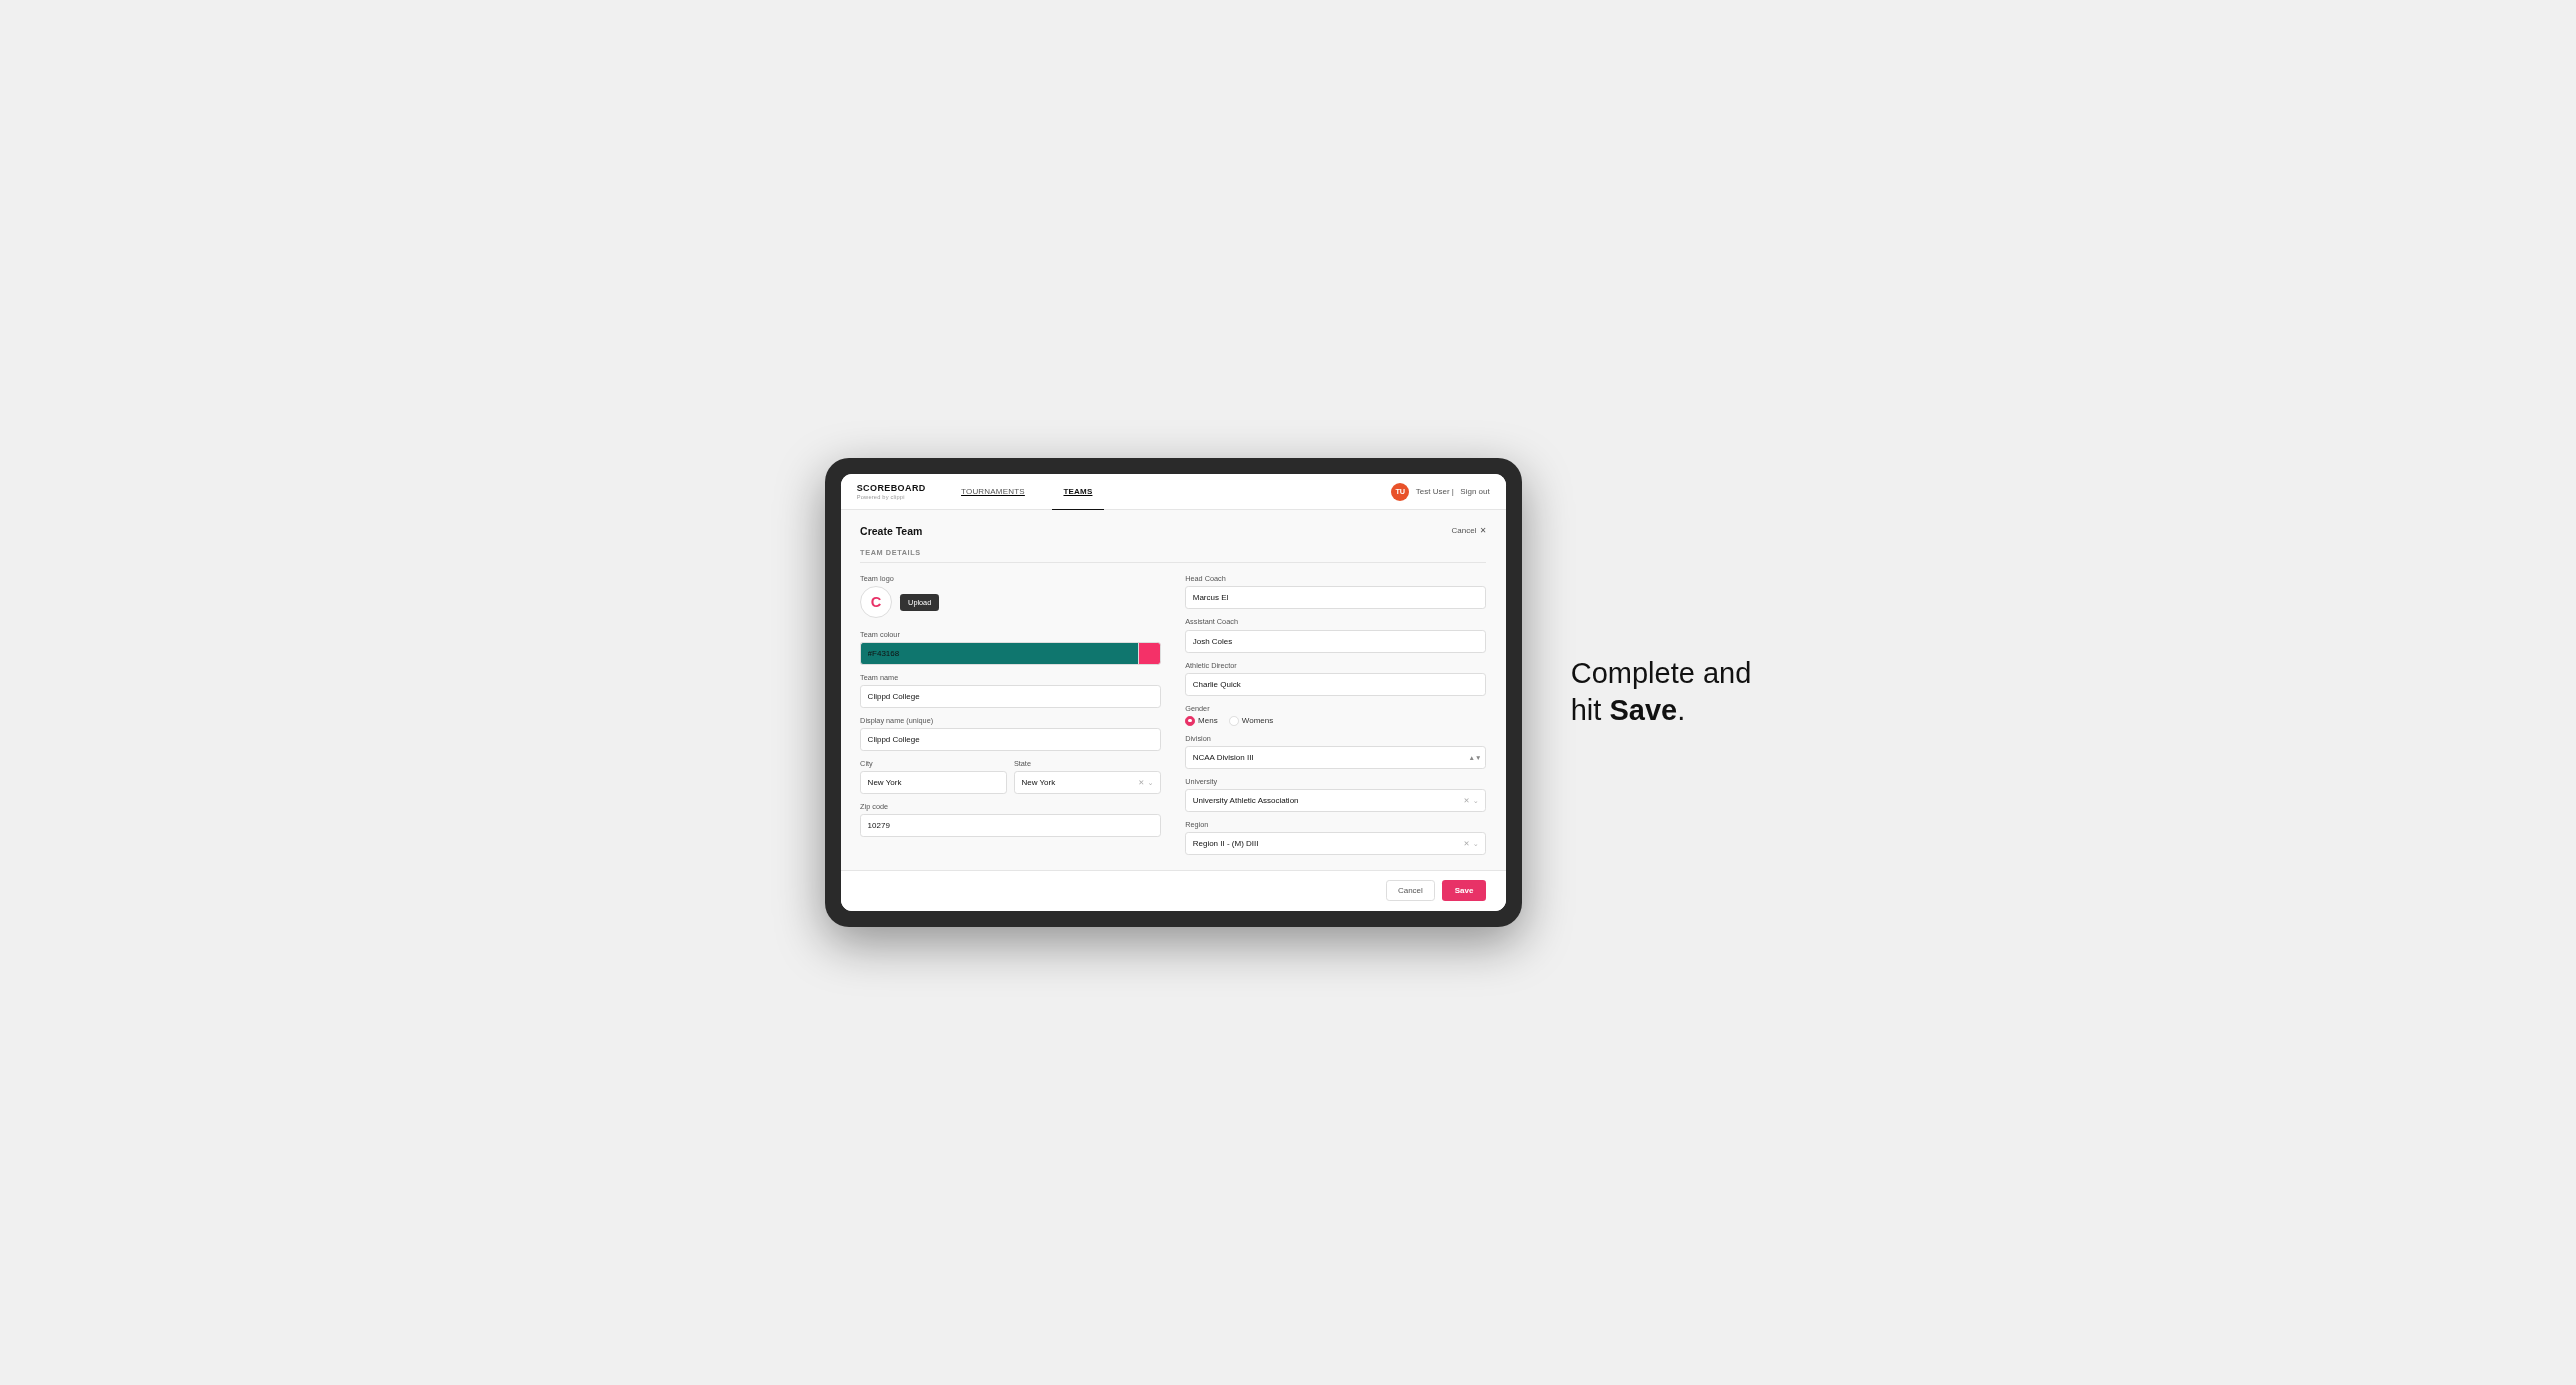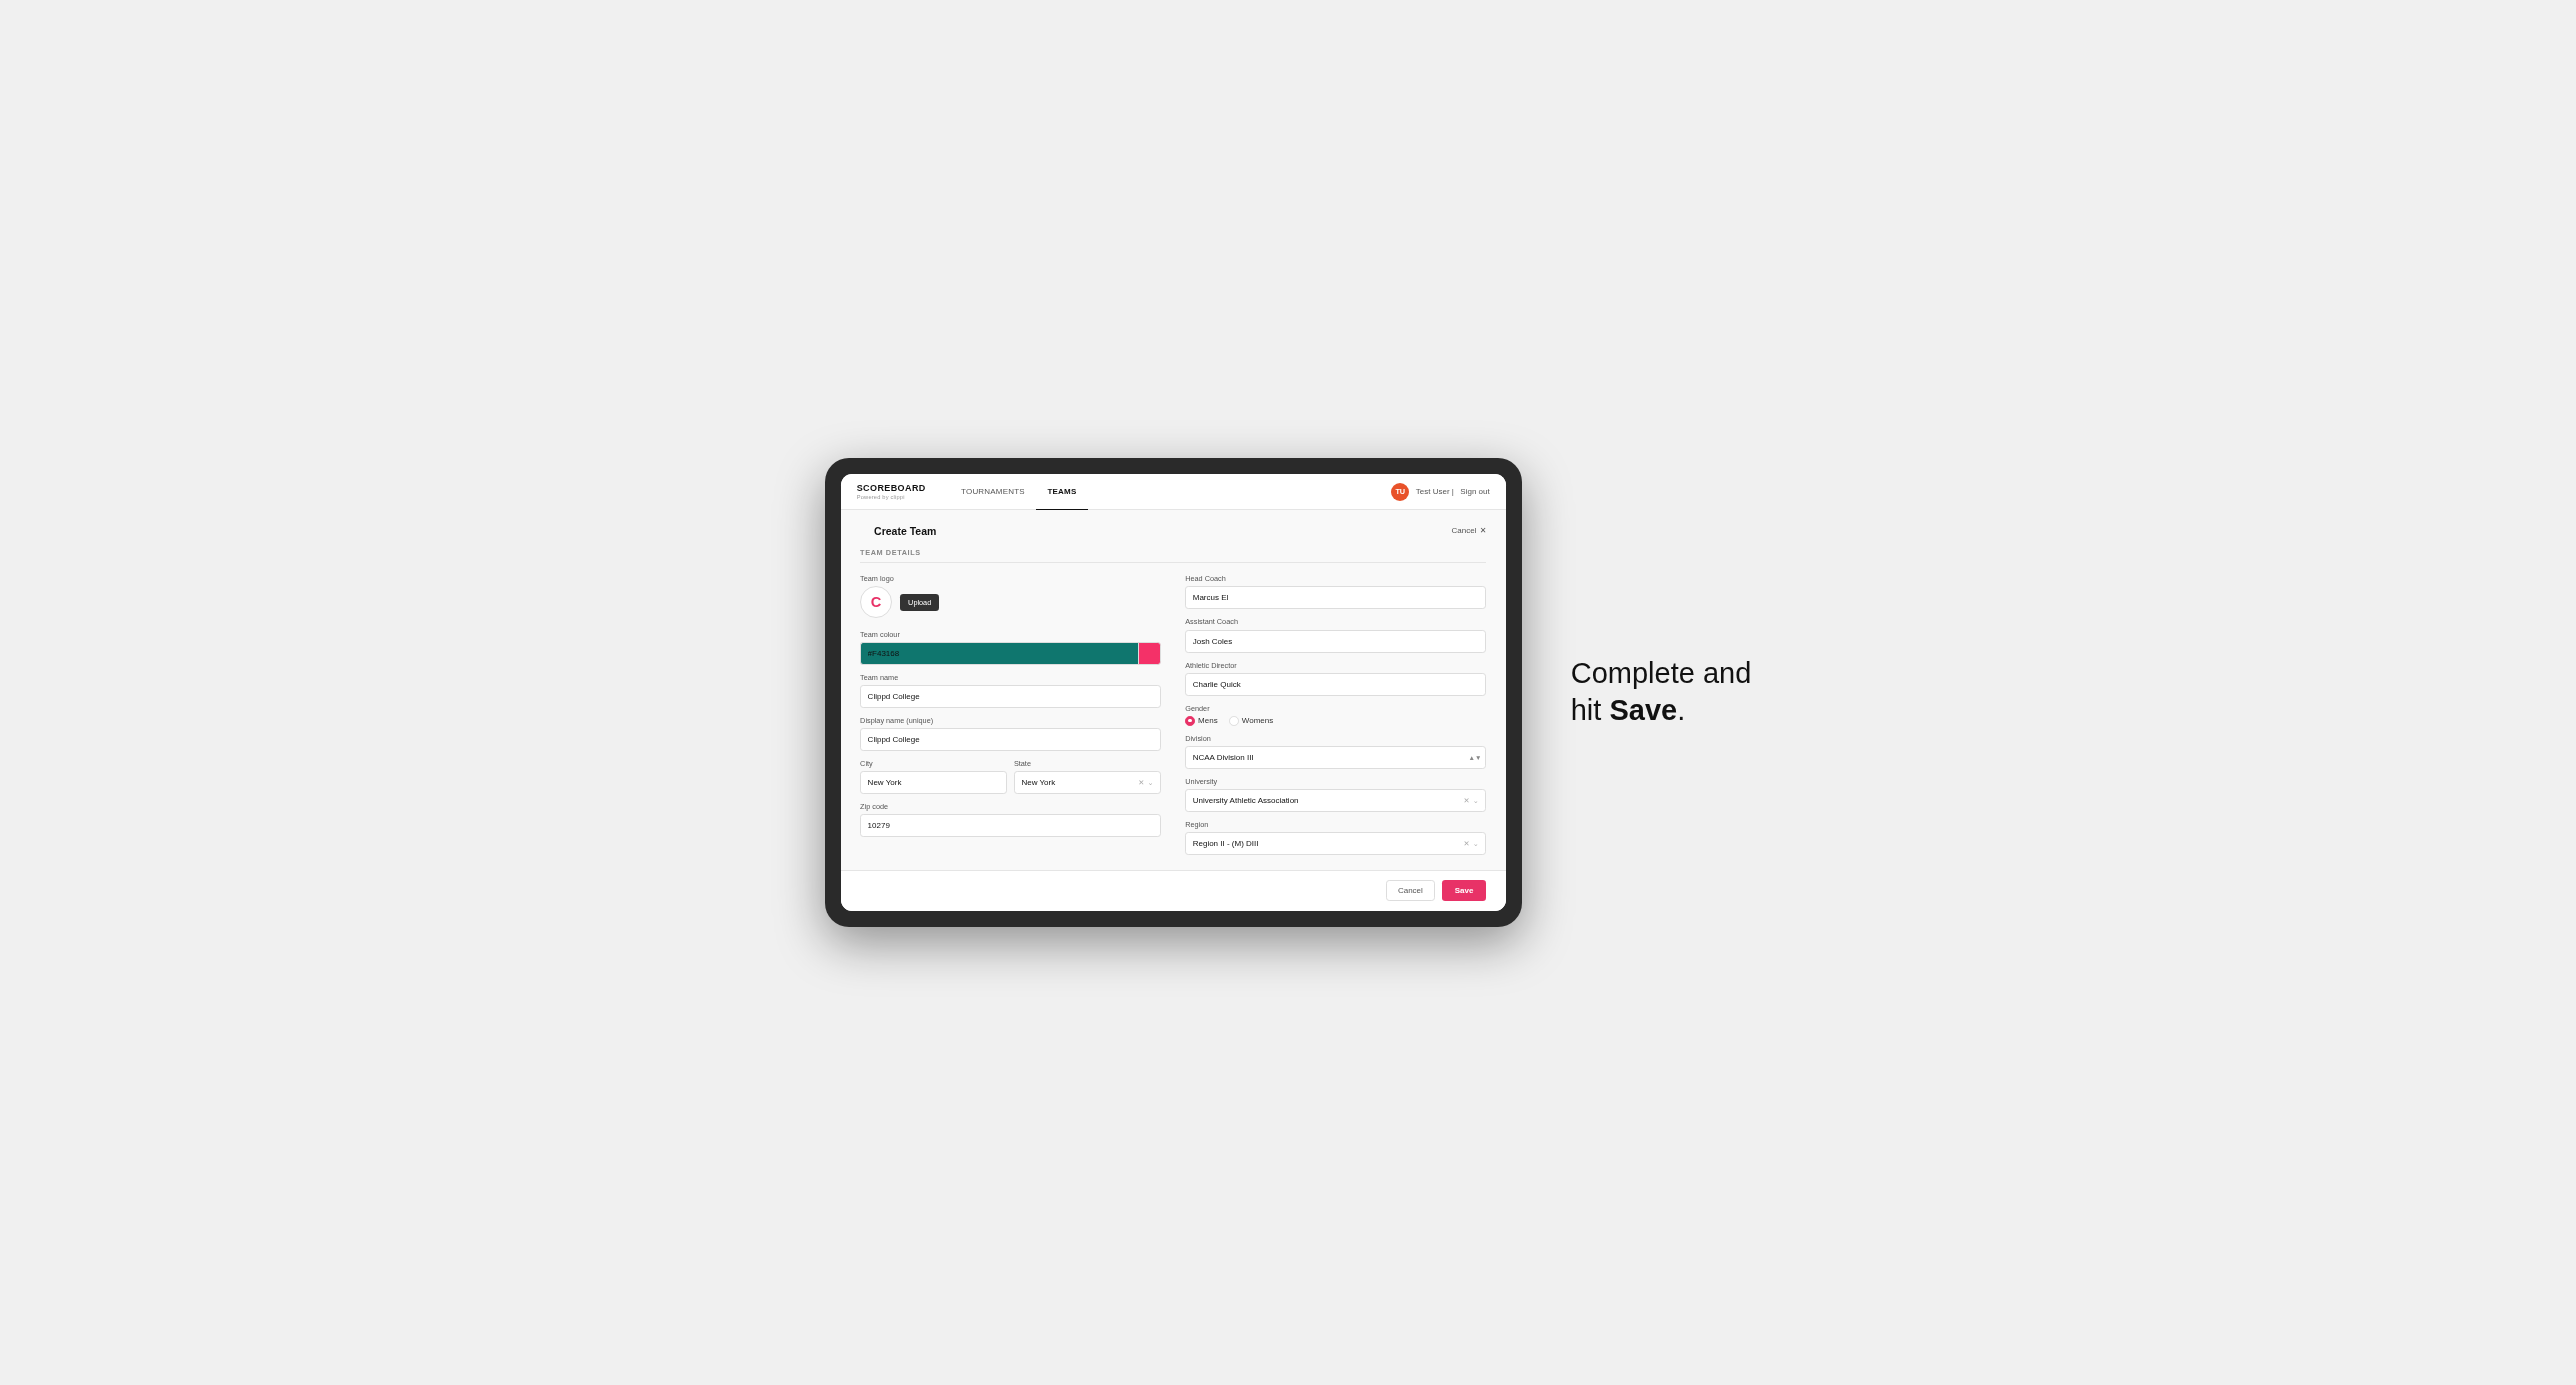--- a/index.html
+++ b/index.html
@@ -86,22 +86,23 @@
     }
 
     .brand-subtitle {
       font-size: 5.7px;
       color: #999;
       letter-spacing: 0.2px;
     }
 
     .nav-tabs {
       display: flex;
-      gap: 0;
+      gap: 16px;
       height: 100%;
+      text-decoration: underline;
     }
 
     .nav-tab {
       font-size: 8px;
       color: #555;
       padding: 0 11.3px;
       height: 36px;
       display: flex;
       align-items: center;
       cursor: pointer;
@@ -142,21 +143,20 @@
       padding: 14.6px 19.4px;
       background: #f9f9f9;
       min-height: calc(100% - 36px);
     }
 
     .form-header {
       display: flex;
       justify-content: space-between;
       align-items: center;
       margin-bottom: 11.3px;
-      margin-left: 14px;
     }
 
     .form-title {
       font-size: 10.5px;
       font-weight: 600;
       color: #111;
     }
 
     .form-cancel {
       font-size: 8px;

